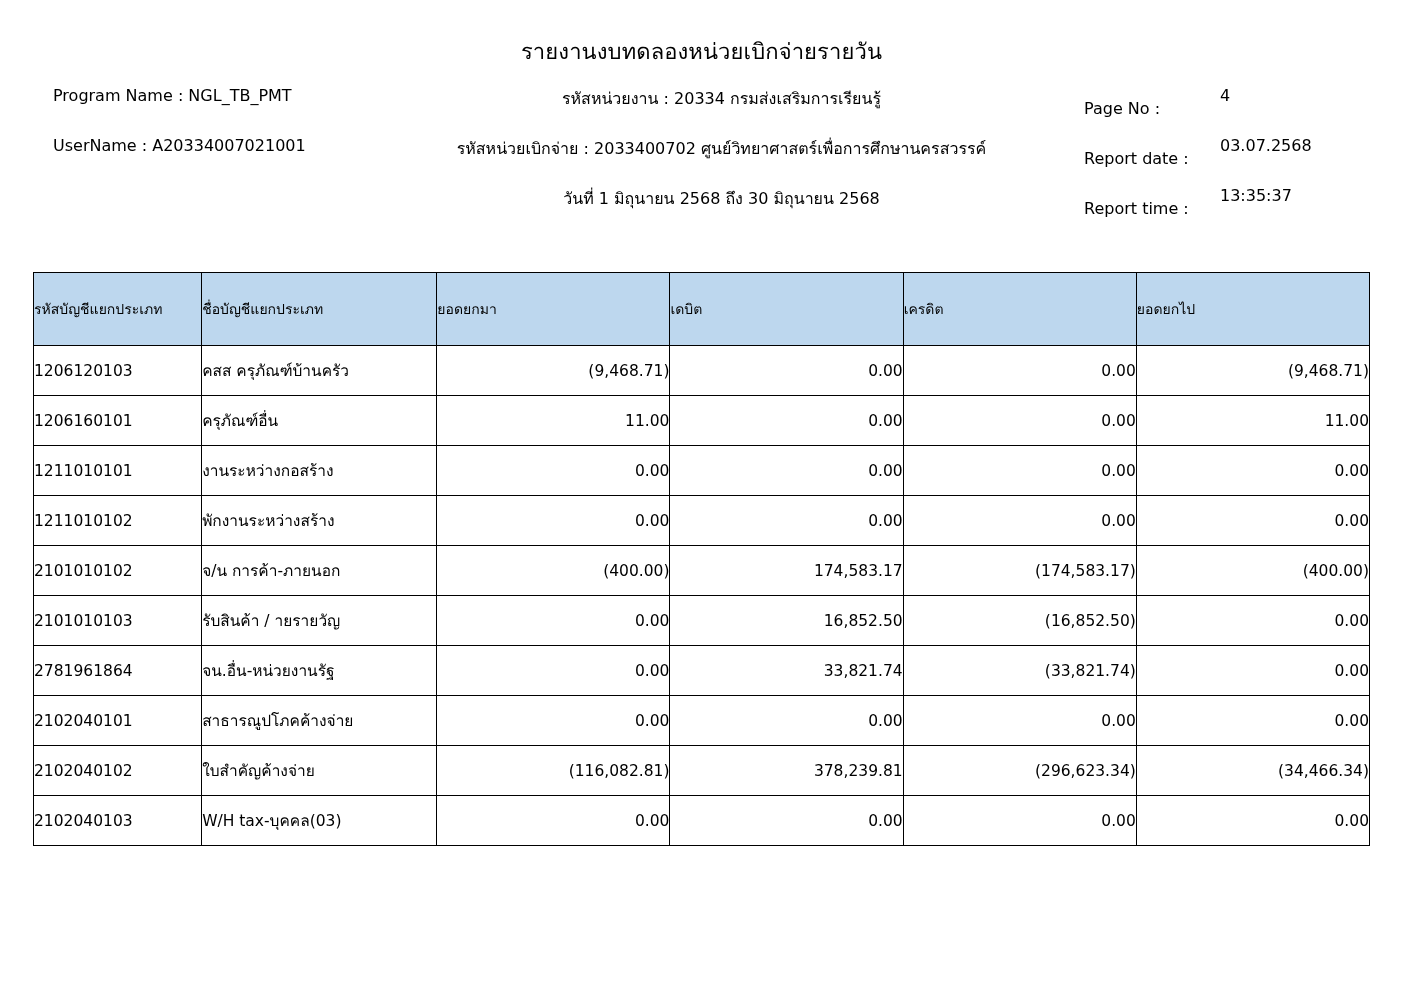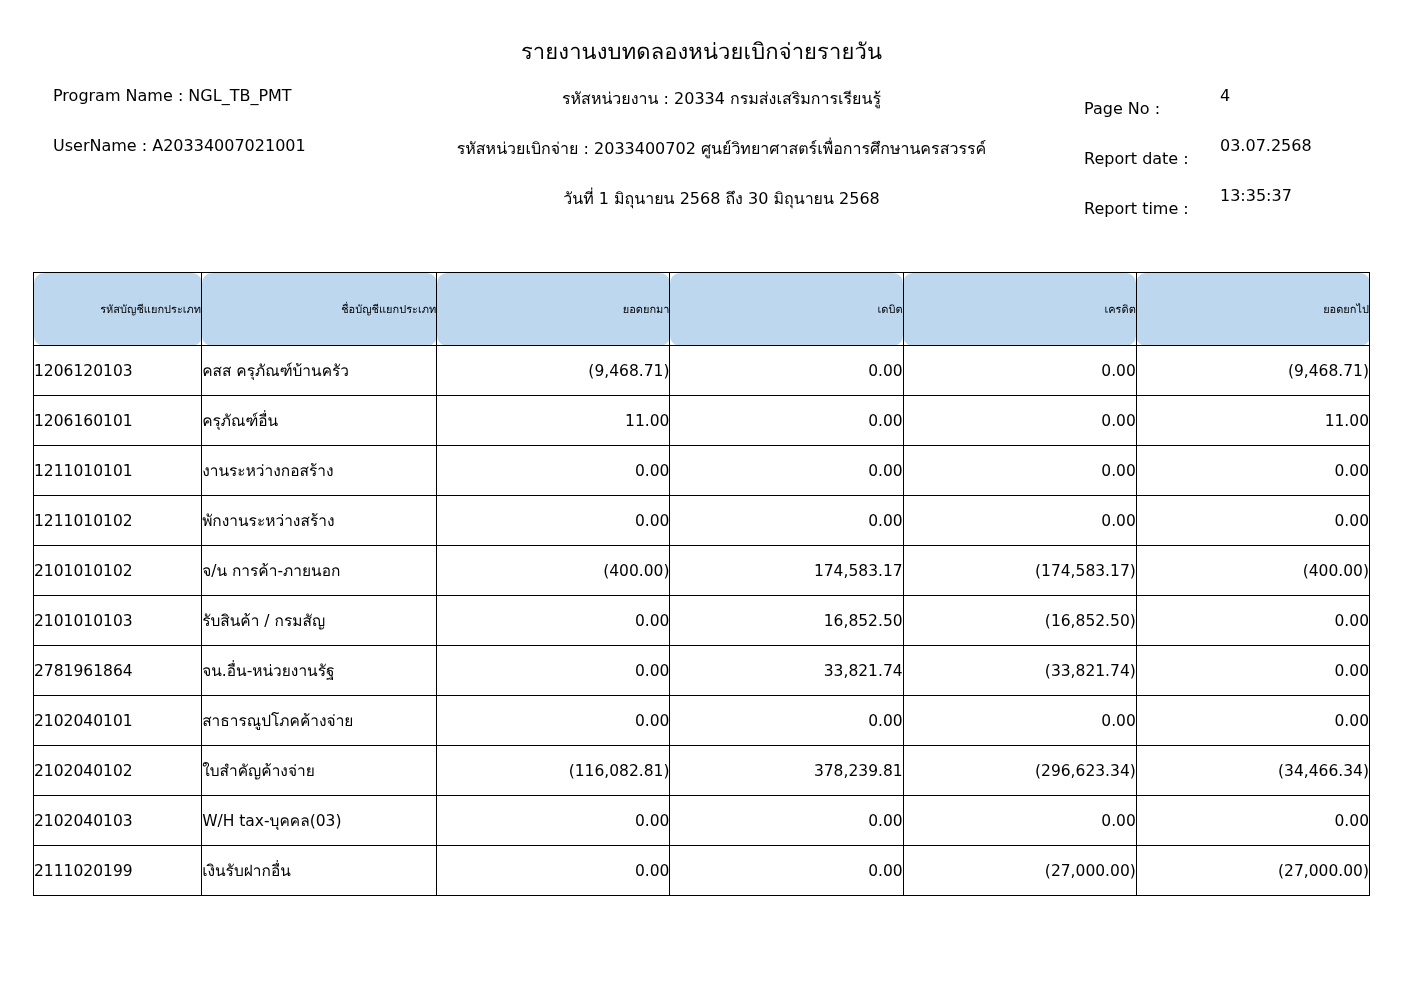--- a/index.html
+++ b/index.html
@@ -88,24 +88,23 @@
   }
   table.report th,
   table.report td {
     border: 1px solid #000000;
     padding: 0;
     vertical-align: middle;
   }
   table.report thead th {
     background: #bdd7ee;
     height: 72px;
-    text-align: right;
+    text-align: left;
     font-weight: normal;
-    font-size: 11px;
-    border-radius: 10px;
+    font-size: 14px;
   }
   table.report tbody td {
     height: 49px;
   }
   .col-code   { width: 168px; }
   .col-name   { width: 235px; }
   .col-amt    { width: 233px; }
 
   td.code {
     padding-left: 12px;
@@ -208,21 +207,21 @@
         <tr>
           <td class="code">2101010102</td>
           <td class="name">จ/น การค้า-ภายนอก</td>
           <td class="amt">(400.00)</td>
           <td class="amt">174,583.17</td>
           <td class="amt">(174,583.17)</td>
           <td class="amt">(400.00)</td>
         </tr>
         <tr>
           <td class="code">2101010103</td>
-          <td class="name">รับสินค้า / กรมสัญ</td>
+          <td class="name">รับสินค้า / ายรายวัญ</td>
           <td class="amt">0.00</td>
           <td class="amt">16,852.50</td>
           <td class="amt">(16,852.50)</td>
           <td class="amt">0.00</td>
         </tr>
         <tr>
           <td class="code">2781961864</td>
           <td class="name">จน.อื่น-หน่วยงานรัฐ</td>
           <td class="amt">0.00</td>
           <td class="amt">33,821.74</td>
@@ -246,25 +245,17 @@
           <td class="amt">(34,466.34)</td>
         </tr>
         <tr>
           <td class="code">2102040103</td>
           <td class="name">W/H tax-บุคคล(03)</td>
           <td class="amt">0.00</td>
           <td class="amt">0.00</td>
           <td class="amt">0.00</td>
           <td class="amt">0.00</td>
         </tr>
-        <tr>
-          <td class="code">2111020199</td>
-          <td class="name">เงินรับฝากอื่น</td>
-          <td class="amt">0.00</td>
-          <td class="amt">0.00</td>
-          <td class="amt">(27,000.00)</td>
-          <td class="amt">(27,000.00)</td>
-        </tr>
       </tbody>
     </table>
   </div>
 
 </div>
 
 </body></html>

